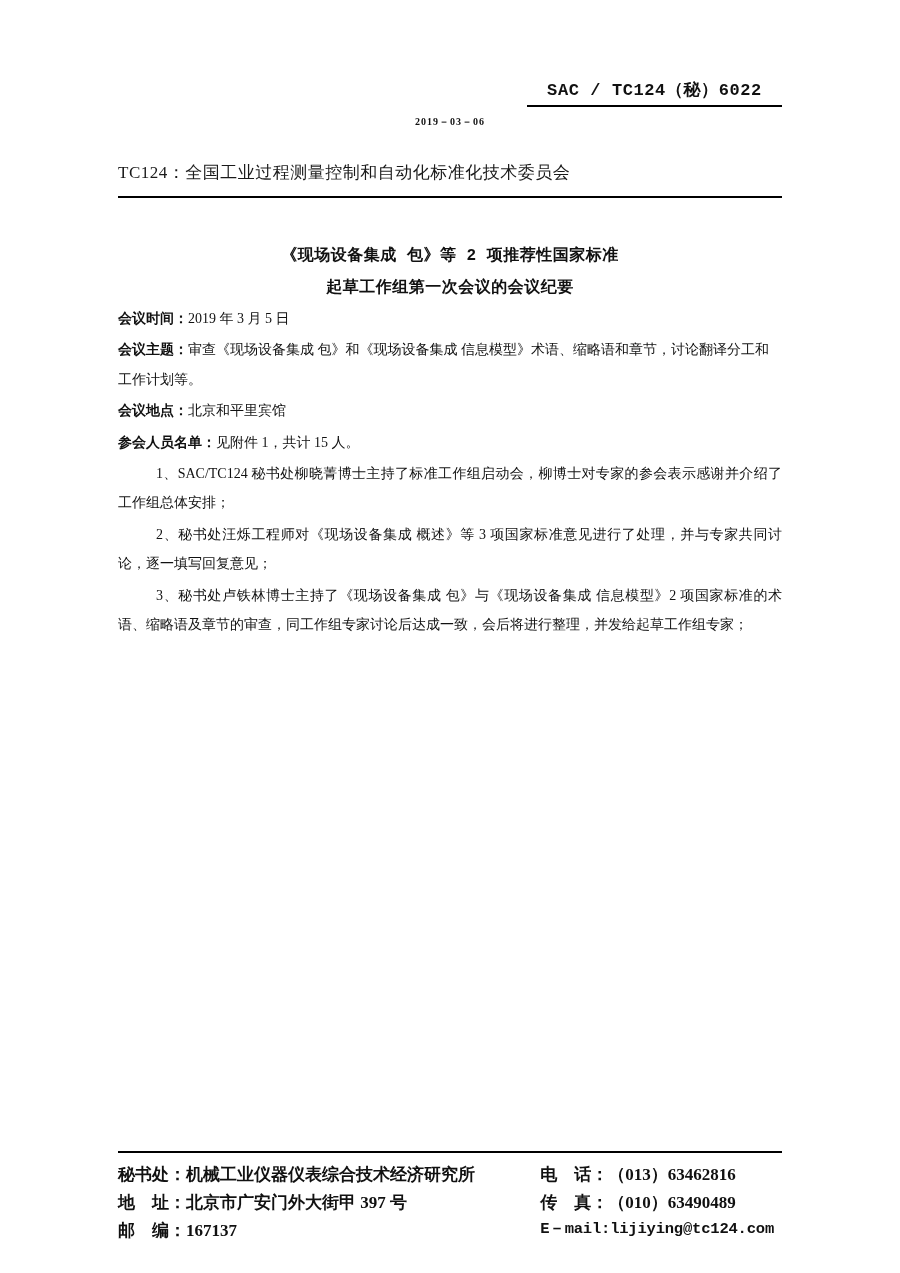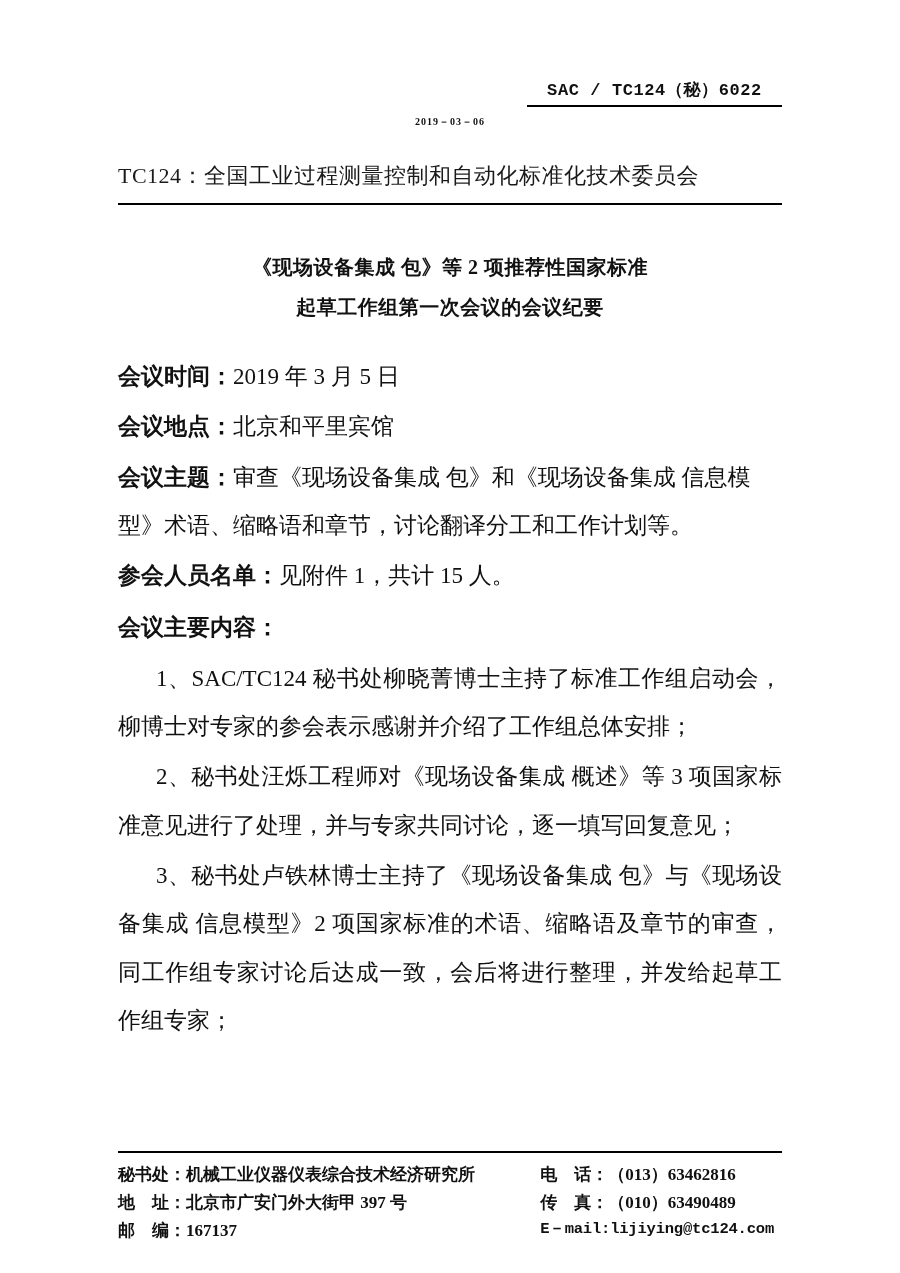--- a/index.html
+++ b/index.html
@@ -46,48 +46,48 @@
     margin-left: auto;
     font-family: "Liberation Serif", serif;
     font-weight: bold;
     font-size: 10px;
     letter-spacing: 1px;
     padding-top: 8px;
   }
 
   .committee-line {
     margin-top: 32px;
-    font-size: 22px;
+    font-size: 17px;
     font-weight: 500;
     letter-spacing: 0.5px;
     color: #1a1a1a;
     padding-bottom: 12px;
   }
   .header-rule {
     border: 0;
     border-top: 2.5px solid #000;
     margin: 0 0 0 0;
   }
 
   
   .title-block {
     margin-top: 42px;
     text-align: center;
   }
   .title-line {
-    font-size: 20px;
+    font-size: 16px;
     font-weight: bold;
     line-height: 2.0;
     letter-spacing: 0.5px;
+    font-family: Liberation Mono, monospace;
   }
 
   
   .body-block {
-    margin-top: 26px;
-    font-size: 23px;
+    font-size: 14px;
     line-height: 2.1;
   }
   .field-row {
     margin-bottom: 2px;
   }
   .field-label {
     font-weight: bold;
   }
   .field-value { }
 
@@ -152,32 +152,31 @@
     <div class="title-line">起草工作组第一次会议的会议纪要</div>
   </div>
 
   <div class="body-block">
 
     <div class="field-row">
       <span class="field-label">会议时间：</span><span class="field-value">2019 年 3 月 5 日</span>
     </div>
 
     <div class="field-row">
-      <span class="field-label">会议地点：</span><span class="field-value">北京和平里宾馆</span>
+      <span class="field-label">会议主题：</span><span class="field-value">审查《现场设备集成  包》和《现场设备集成  信息模型》术语、缩略语和章节，讨论翻译分工和工作计划等。</span>
     </div>
 
     <div class="field-row">
-      <span class="field-label">会议主题：</span><span class="field-value">审查《现场设备集成  包》和《现场设备集成  信息模型》术语、缩略语和章节，讨论翻译分工和工作计划等。</span>
+      <span class="field-label">会议地点：</span><span class="field-value">北京和平里宾馆</span>
     </div>
 
     <div class="field-row">
       <span class="field-label">参会人员名单：</span><span class="field-value">见附件 1，共计 15 人。</span>
     </div>
 
-    <div class="section-label">会议主要内容：</div>
 
     <div class="numbered-item">1、SAC/TC124 秘书处柳晓菁博士主持了标准工作组启动会，柳博士对专家的参会表示感谢并介绍了工作组总体安排；</div>
     <div class="numbered-item">2、秘书处汪烁工程师对《现场设备集成  概述》等 3 项国家标准意见进行了处理，并与专家共同讨论，逐一填写回复意见；</div>
     <div class="numbered-item">3、秘书处卢铁林博士主持了《现场设备集成  包》与《现场设备集成  信息模型》2 项国家标准的术语、缩略语及章节的审查，同工作组专家讨论后达成一致，会后将进行整理，并发给起草工作组专家；</div>
   </div>
 
   <div class="footer">
     <hr class="footer-rule">
     <div class="footer-grid">
       <div class="footer-left">

